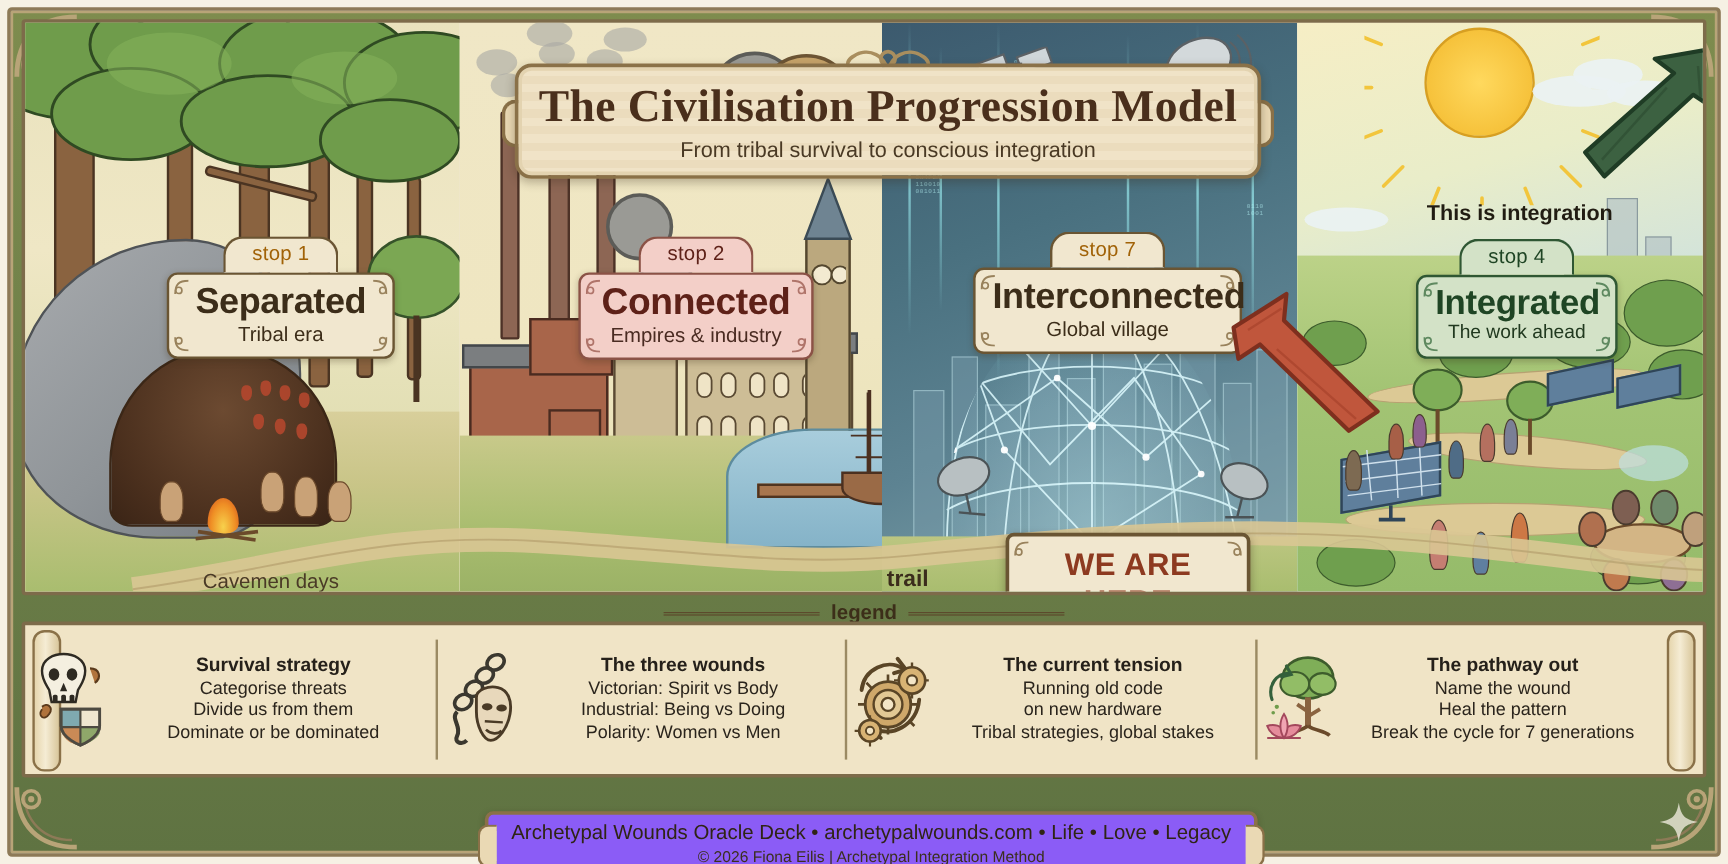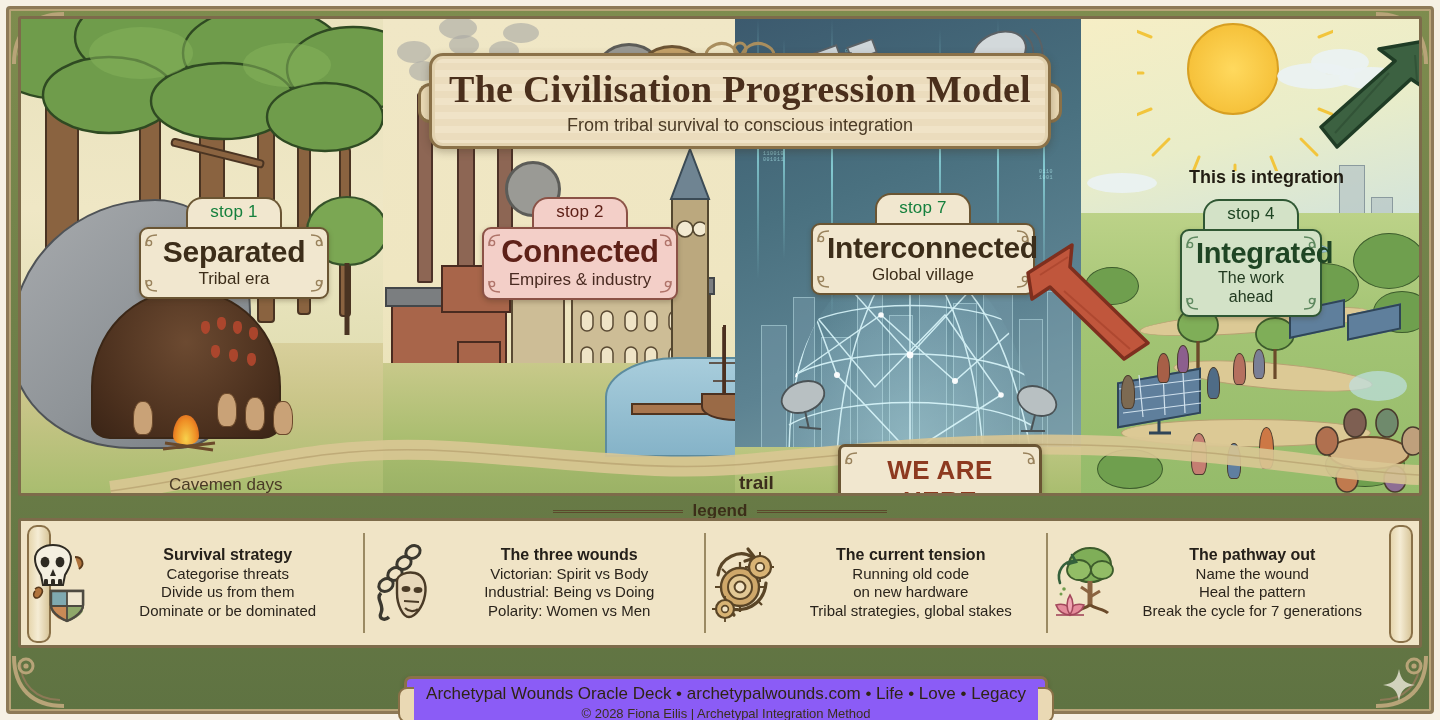--- a/index.html
+++ b/index.html
@@ -116,21 +116,21 @@
   
   .trail-path { position:absolute; left:0; bottom:0; width:100%; height:170px; }
 
   
   .sign { position:absolute; }
   .stop-tab {
     position:relative; margin:0 auto; width:96px; height:30px;
     border:2.5px solid #6a5533; border-bottom:none;
     border-radius:16px 16px 0 0;
     display:flex; align-items:center; justify-content:center;
-    font-size:17px; color:#15803d; letter-spacing:.2px; z-index:1;
+    font-size:17px; color:#a16207; letter-spacing:.2px; z-index:1;
     padding-bottom:2px;
   }
   .sign-body {
     position:relative; border:2.5px solid #6a5533; border-radius:9px;
     padding:7px 14px 9px; text-align:center;
     box-shadow:0 2px 5px rgba(60,45,25,.28);
   }
   .sign-title { font-size:31px; font-weight:bold; line-height:1.05; letter-spacing:-.3px; }
   .sign-sub   { font-size:17px; line-height:1.15; margin-top:1px; }
   .orn { position:absolute; width:13px; height:13px; opacity:.85; }
@@ -143,21 +143,21 @@
   .sign-pink .stop-tab, .sign-pink .sign-body { background:#f3cfc8; border-color:#8b5246; }
   .sign-pink .sign-title{color:#5e2118;} .sign-pink .sign-sub{color:#4a2b22;}
   .sign-pink .stop-tab{color:#5e2118;}
   .sign-green .stop-tab, .sign-green .sign-body { background:#d3e2c7; border-color:#2f5733; }
   .sign-green .sign-title{color:#1f4524;} .sign-green .sign-sub{color:#21391f;}
   .sign-green .stop-tab{color:#1f4524;}
 
   #sign-1 { left:118px; top:178px; width:190px; }
   #sign-2 { left:461px; top:178px; width:196px; }
   #sign-3 { left:790px; top:174px; width:224px; }
-  #sign-4 { left:1159px; top:180px; width:142px; }
+  #sign-4 { left:1159px; top:180px; width:168px; }
   #sign-4 .sign-title{font-size:29px;} #sign-4 .sign-sub{font-size:16px;}
   #sign-1 .sign-title{font-size:30px;}
   #sign-3 .sign-title{font-size:30px;}
 
   
   #we-are-here {
     position:absolute; left:817px; top:425px; width:204px;
     background:#f1e7cf; border:3px solid #6a5533; border-radius:7px;
     padding:8px 6px 9px; text-align:center;
     box-shadow:0 3px 7px rgba(50,38,20,.35);
@@ -902,19 +902,19 @@
         <div class="legend-line">Heal the pattern</div>
         <div class="legend-line">Break the cycle for 7 generations</div>
       </div>
     </div>
   </div>
 
   <div id="footer-bar">
     <div class="footer-ear l"></div>
     <div class="footer-ear r"></div>
     <div id="footer-line1">Archetypal Wounds Oracle Deck • archetypalwounds.com • Life • Love • Legacy</div>
-    <div id="footer-line2">© 2028 Fiona Eilis | Archetypal Integration Method</div>
+    <div id="footer-line2">© 2026 Fiona Eilis | Archetypal Integration Method</div>
   </div>
 
   <svg id="sparkle" viewBox="0 0 34 34">
     <path d="M17 1 C19 12 22 15 33 17 C22 19 19 22 17 33 C15 22 12 19 1 17 C12 15 15 12 17 1 Z" fill="#f7f3e6" opacity=".88"></path>
   </svg>
 </div>
 
 </body></html>

